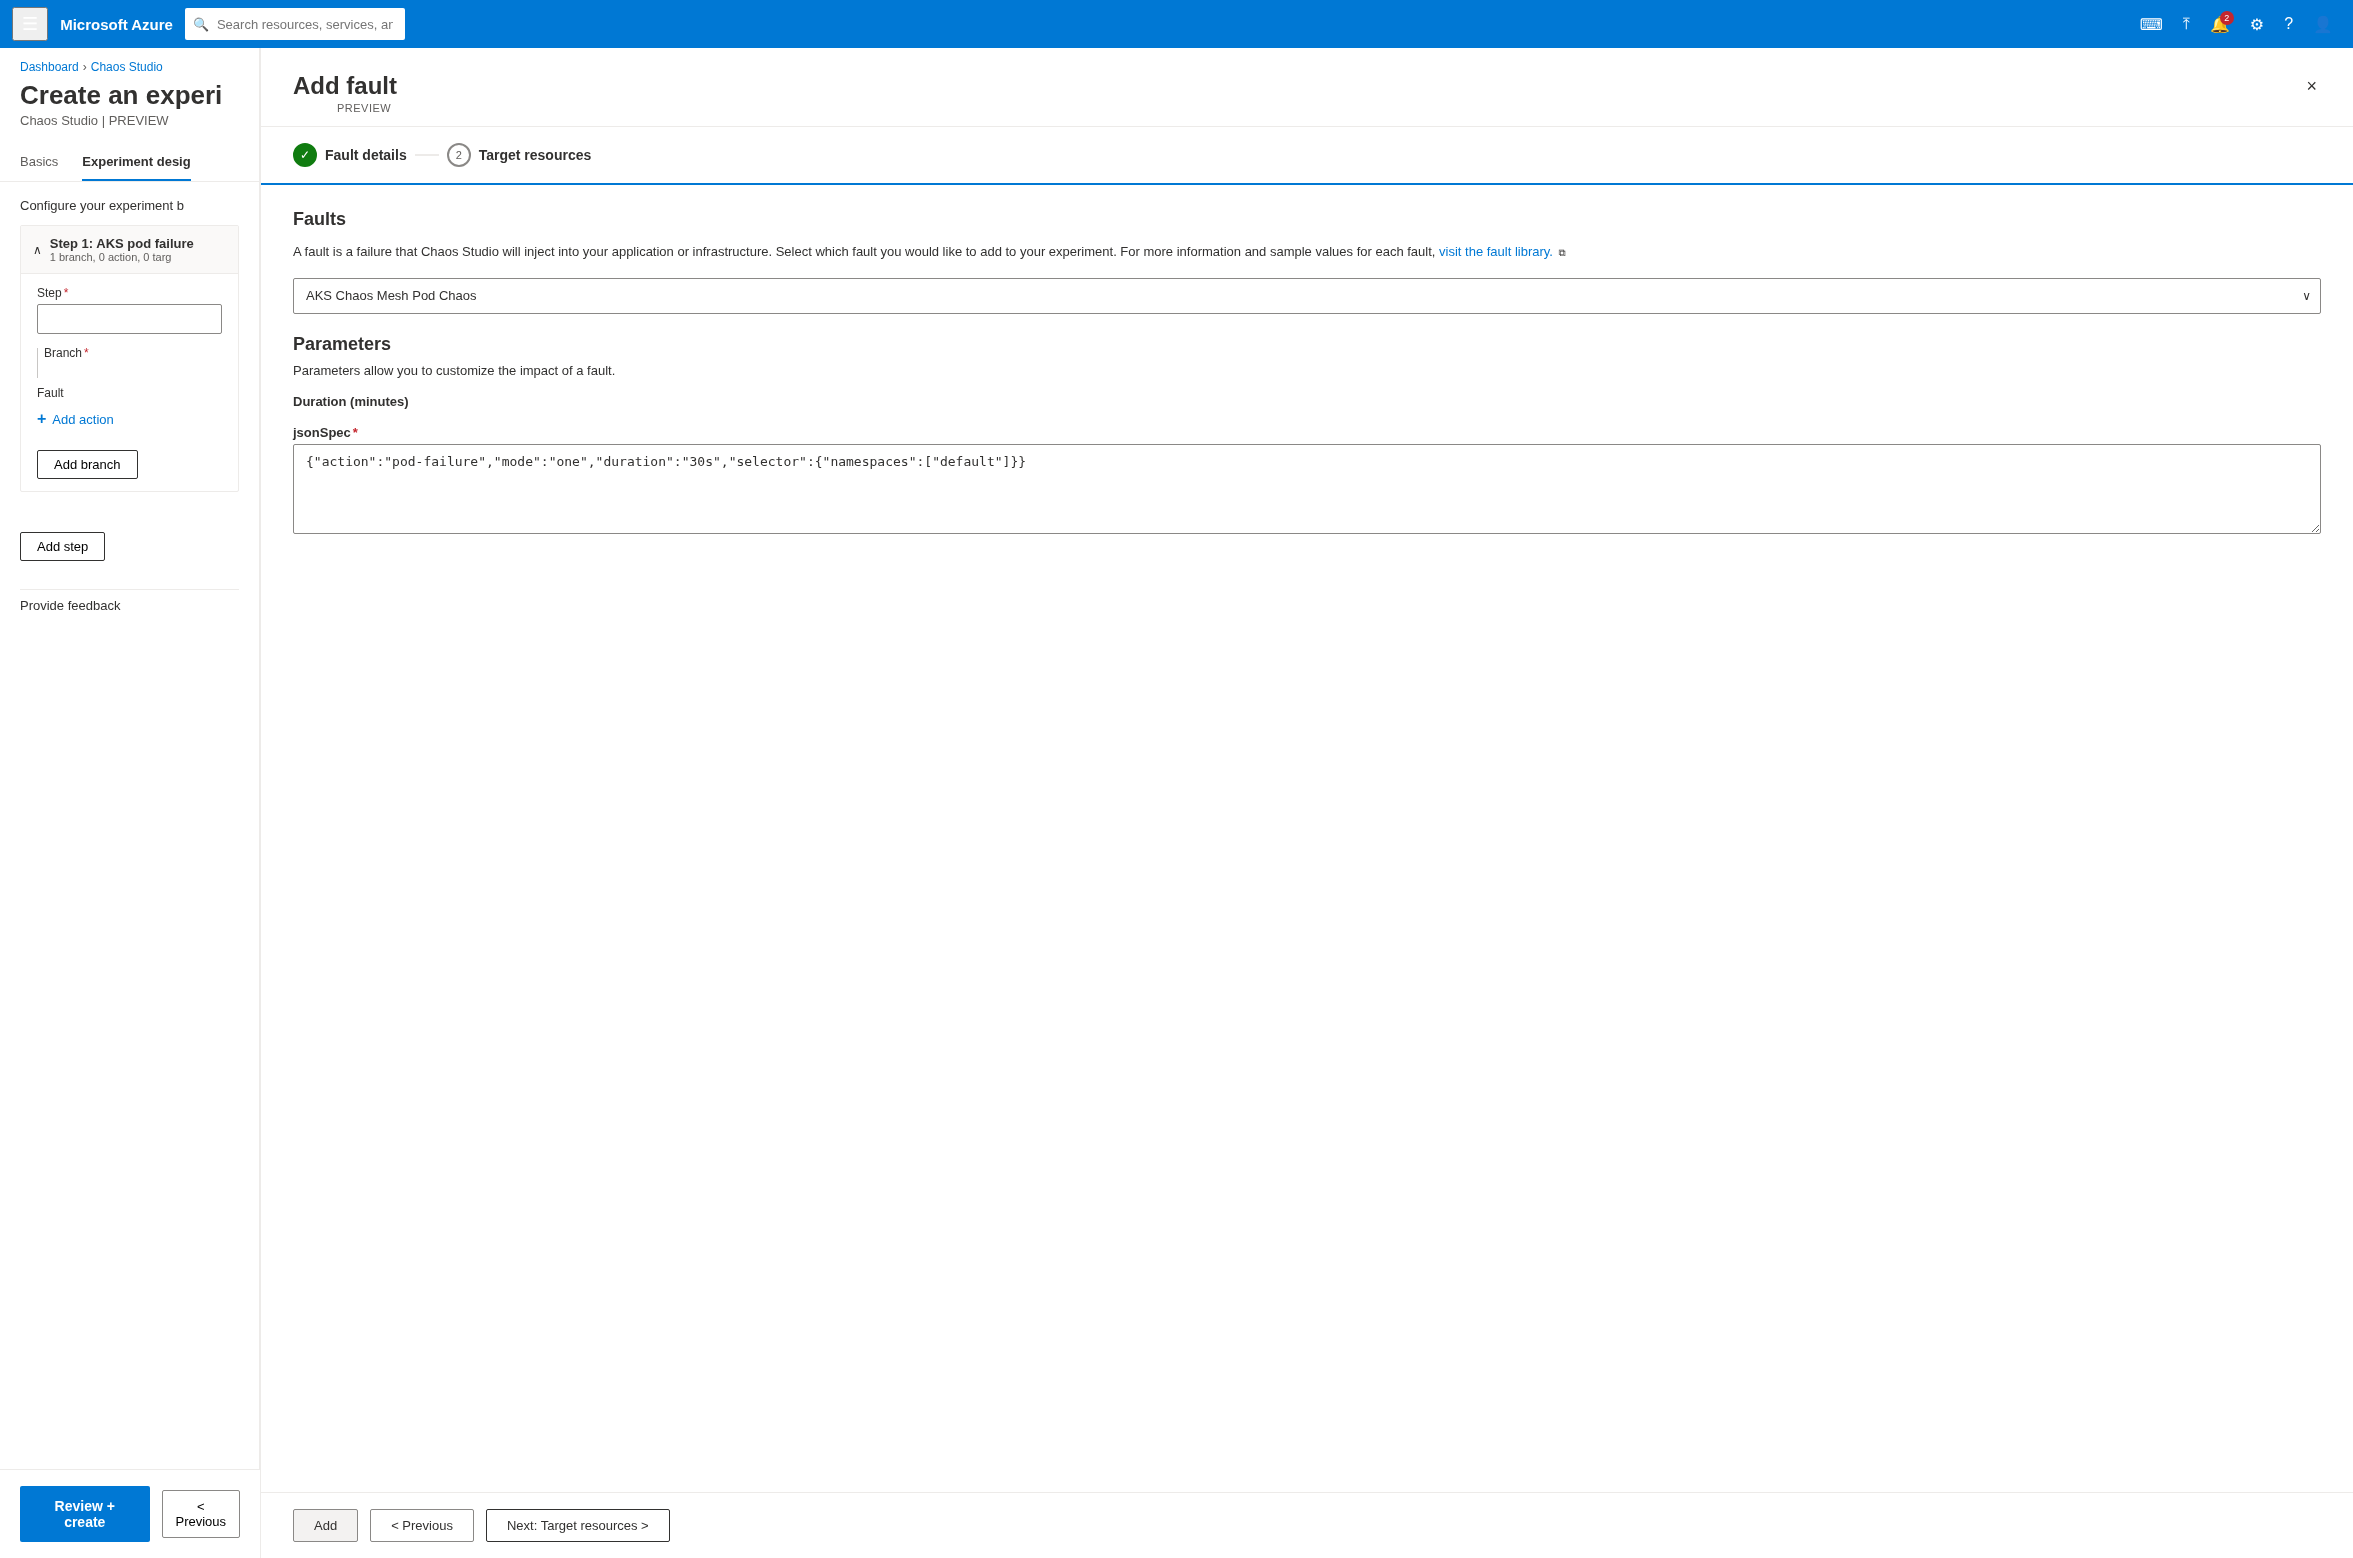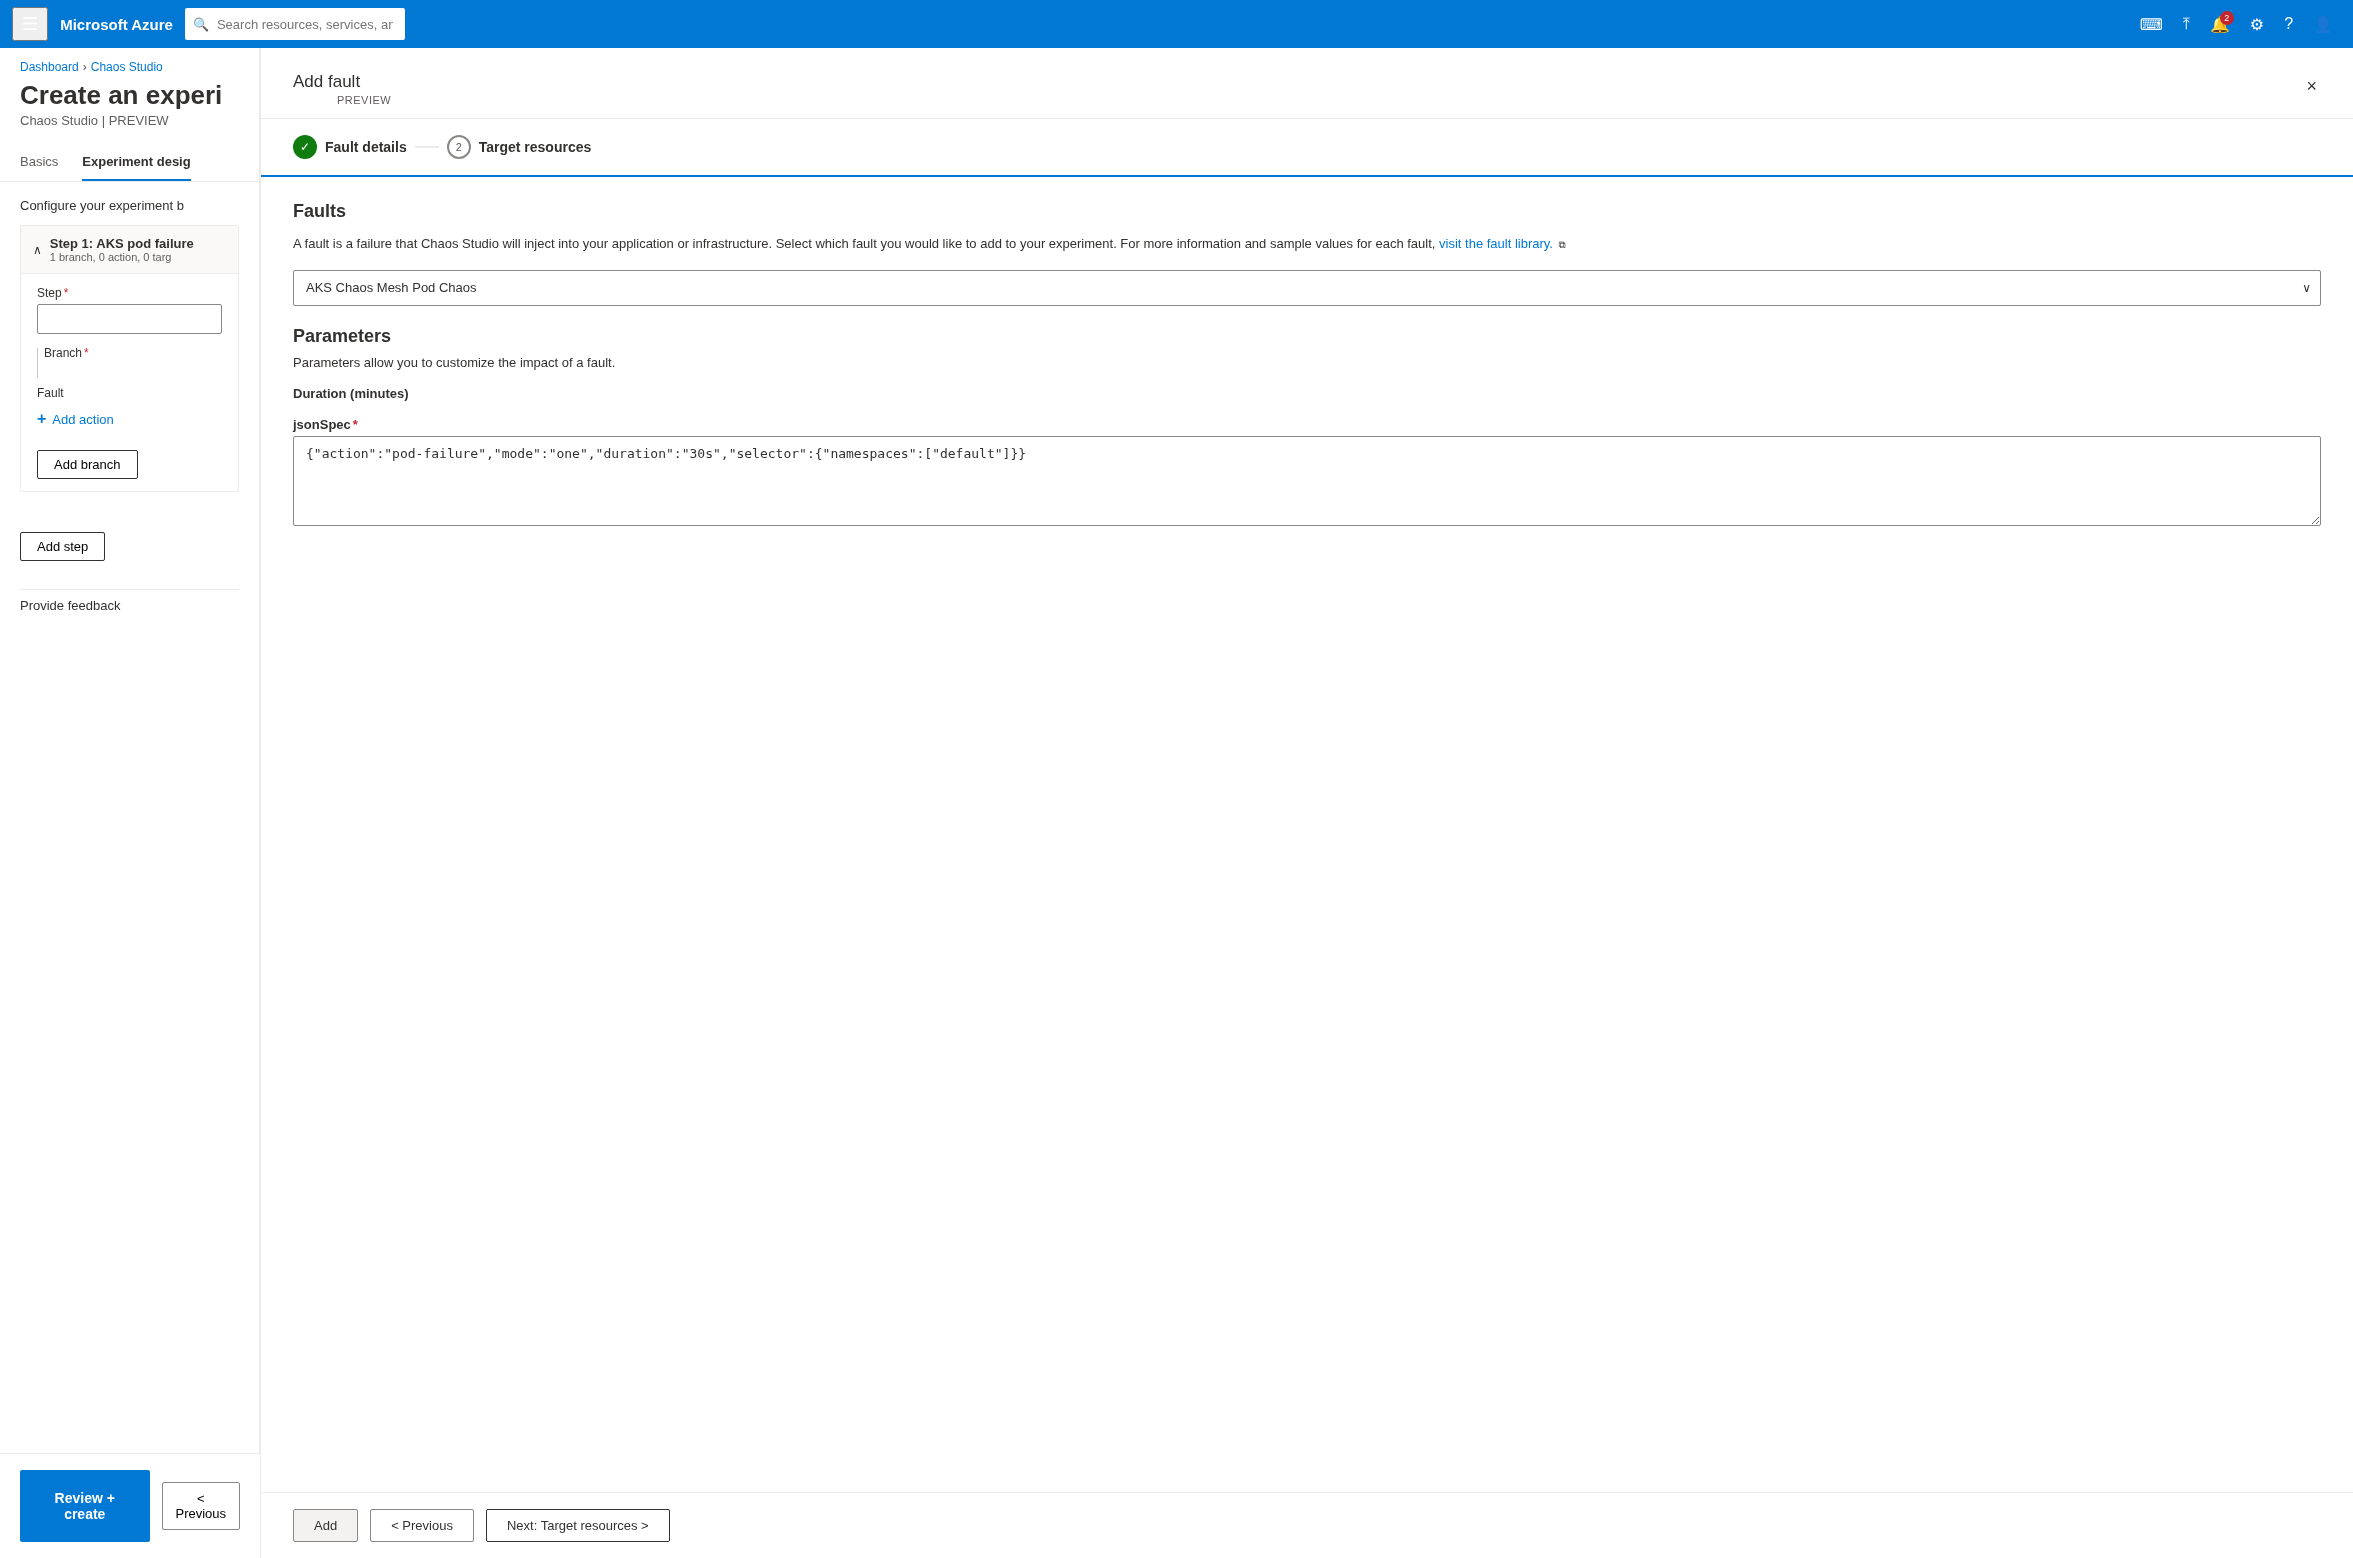--- a/index.html
+++ b/index.html
@@ -272,21 +272,21 @@
       border-top: 1px solid #edebe9;
       padding: 16px 20px;
       display: flex;
       align-items: center;
       gap: 12px;
     }
     .review-create-btn {
       background: #0078d4;
       color: white;
       border: none;
-      padding: 20px 20px;
+      padding: 12px 20px;
       font-size: 14px;
       font-weight: 600;
       cursor: pointer;
       border-radius: 2px;
     }
     .prev-btn-left {
       background: white;
       border: 1px solid #8a8886;
       padding: 8px 12px;
       font-size: 13px;
@@ -306,22 +306,22 @@
 
     .panel-header {
       display: flex;
       align-items: flex-start;
       justify-content: space-between;
       padding: 24px 32px 12px;
       border-bottom: 1px solid #edebe9;
     }
     .panel-title-block {}
     .panel-title {
-      font-size: 17px;
-      font-weight: 400;
+      font-size: 24px;
+      font-weight: 700;
       color: #323130;
     }
     .panel-preview {
       font-size: 11px;
       color: #605e5c;
       text-transform: uppercase;
       letter-spacing: 0.5px;
       margin-top: 2px;
       margin-left: 44px;
     }

